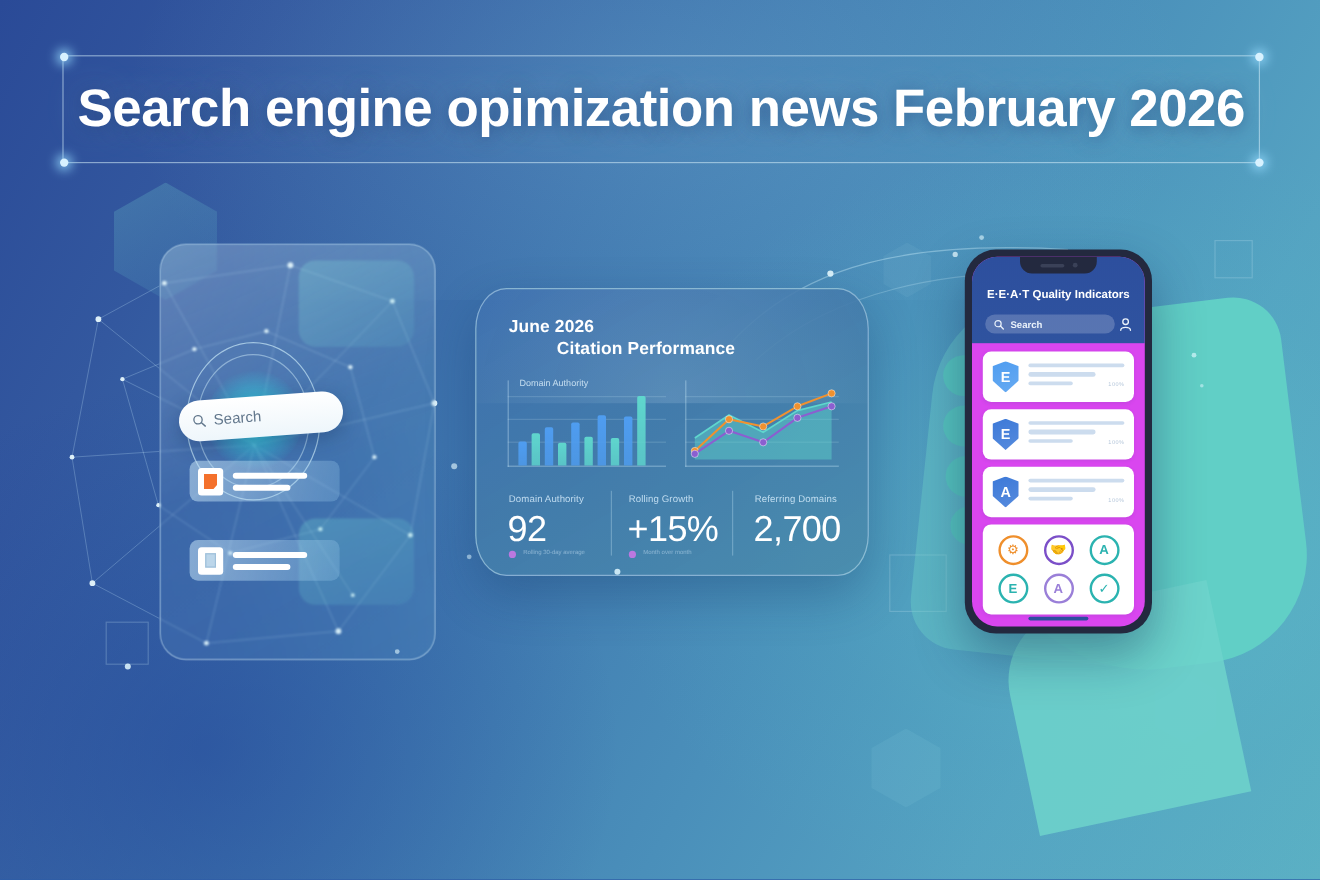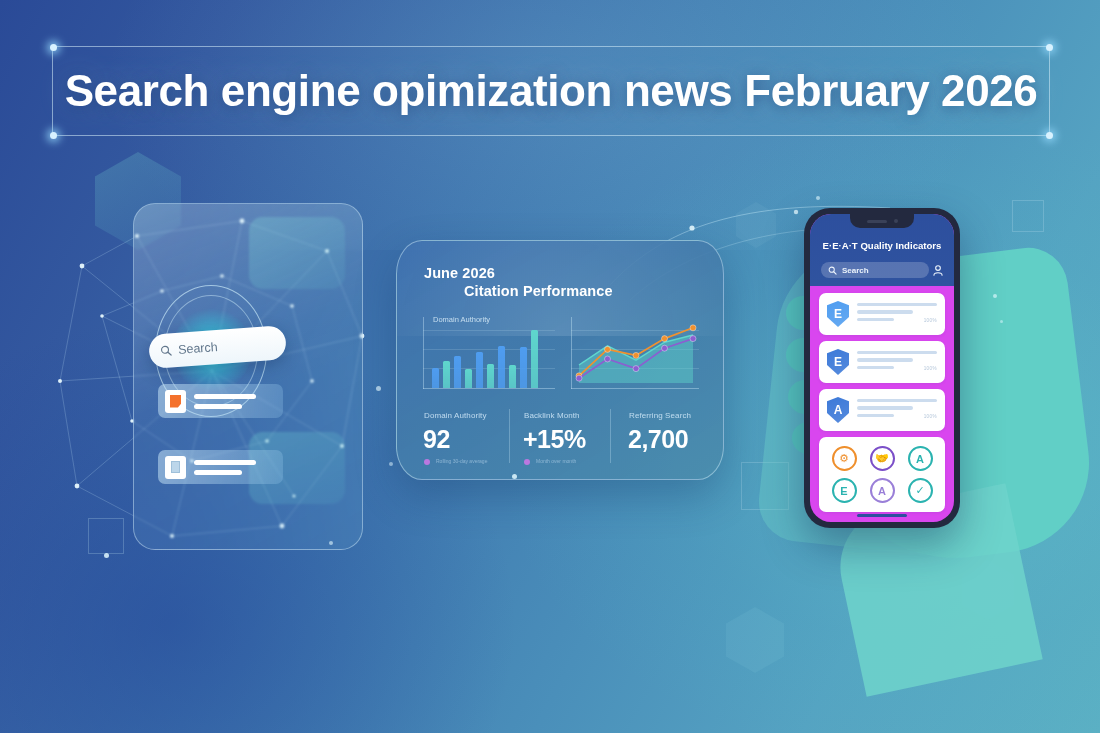--- a/index.html
+++ b/index.html
@@ -70,21 +70,21 @@
   .chartbox{position:absolute;border-radius:6px;}
   .axis-v{position:absolute;left:0;top:0;width:1px;height:100%;background:rgba(205,235,250,.40);}
   .axis-h{position:absolute;left:0;bottom:0;width:100%;height:1px;background:rgba(205,235,250,.40);}
   .grid-h{position:absolute;left:0;width:100%;height:1px;background:rgba(205,235,250,.17);}
   .bars{position:absolute;left:9px;bottom:1px;height:58px;display:flex;align-items:flex-end;gap:3.6px;}
   .bar{width:7.4px;border-radius:1.5px 1.5px 0 0;}
   .chart-lbl{position:absolute;left:10px;top:-2px;color:rgba(226,244,254,.80);font-size:7.5px;}
 
   .kpi-sep{position:absolute;width:1px;background:rgba(205,235,250,.30);}
   .kpi-lbl{position:absolute;color:rgba(216,238,252,.82);font-size:8px;letter-spacing:.1px;}
-  .kpi-val{position:absolute;color:#fff;font-size:25px;font-weight:700;letter-spacing:-.5px;}
+  .kpi-val{position:absolute;color:#fff;font-size:30px;font-weight:400;letter-spacing:-.5px;}
   .kpi-sub{position:absolute;font-size:5px;color:rgba(206,230,248,.50);}
   .kpi-dot{position:absolute;width:6px;height:6px;border-radius:50%;background:#bb78e0;}
   .palm{position:absolute;right:18px;top:258px;width:260px;height:300px;
     background:#61cfc6;border-radius:140px 40px 90px 130px;transform:rotate(-7deg);}
   .finger{position:absolute;background:#55c3bd;border-radius:22px;}
   .tealshape{position:absolute;background:#6fd4cb;opacity:.55;}
 
   .phone{position:absolute;left:804px;top:208px;width:156px;height:320px;border-radius:26px;
     background:#23293f;box-shadow:0 18px 42px rgba(14,40,85,.42);padding:6px;box-sizing:border-box;}
   .screen{position:relative;width:100%;height:100%;border-radius:21px;overflow:hidden;background:#d946ef;}
@@ -301,26 +301,26 @@
     </div>
 
     <div class="kpi-sep" style="left:112px;top:168px;height:54px;"></div>
     <div class="kpi-sep" style="left:213px;top:168px;height:54px;"></div>
 
     <div class="kpi-lbl" style="left:27px;top:170px;">Domain Authority</div>
     <div class="kpi-val" style="left:26px;top:184px;">92</div>
     <span class="kpi-dot" style="left:27px;top:218px;"></span>
     <div class="kpi-sub" style="left:39px;top:217px;">Rolling 30-day average</div>
 
-    <div class="kpi-lbl" style="left:127px;top:170px;">Backlink Month</div>
+    <div class="kpi-lbl" style="left:127px;top:170px;">Rolling Growth</div>
     <div class="kpi-val" style="left:126px;top:184px;">+15%</div>
     <span class="kpi-dot" style="left:127px;top:218px;"></span>
     <div class="kpi-sub" style="left:139px;top:217px;">Month over month</div>
 
-    <div class="kpi-lbl" style="left:232px;top:170px;">Referring Search</div>
+    <div class="kpi-lbl" style="left:232px;top:170px;">Referring Domains</div>
     <div class="kpi-val" style="left:231px;top:184px;">2,700</div>
   </div>
   <div class="floatdot" style="left:512px;top:474px;width:5px;height:5px;"></div>
   <div class="floatdot" style="left:389px;top:462px;width:4px;height:4px;opacity:.6;"></div>
 
   <div class="tealshape" style="left:770px;top:250px;width:230px;height:300px;border-radius:90px 20px 60px 40px;transform:rotate(6deg);opacity:.38;"></div>
   <div class="palm"></div>
   <div class="finger" style="left:786px;top:296px;width:54px;height:34px;"></div>
   <div class="finger" style="left:786px;top:338px;width:54px;height:34px;"></div>
   <div class="finger" style="left:788px;top:380px;width:52px;height:34px;"></div>

